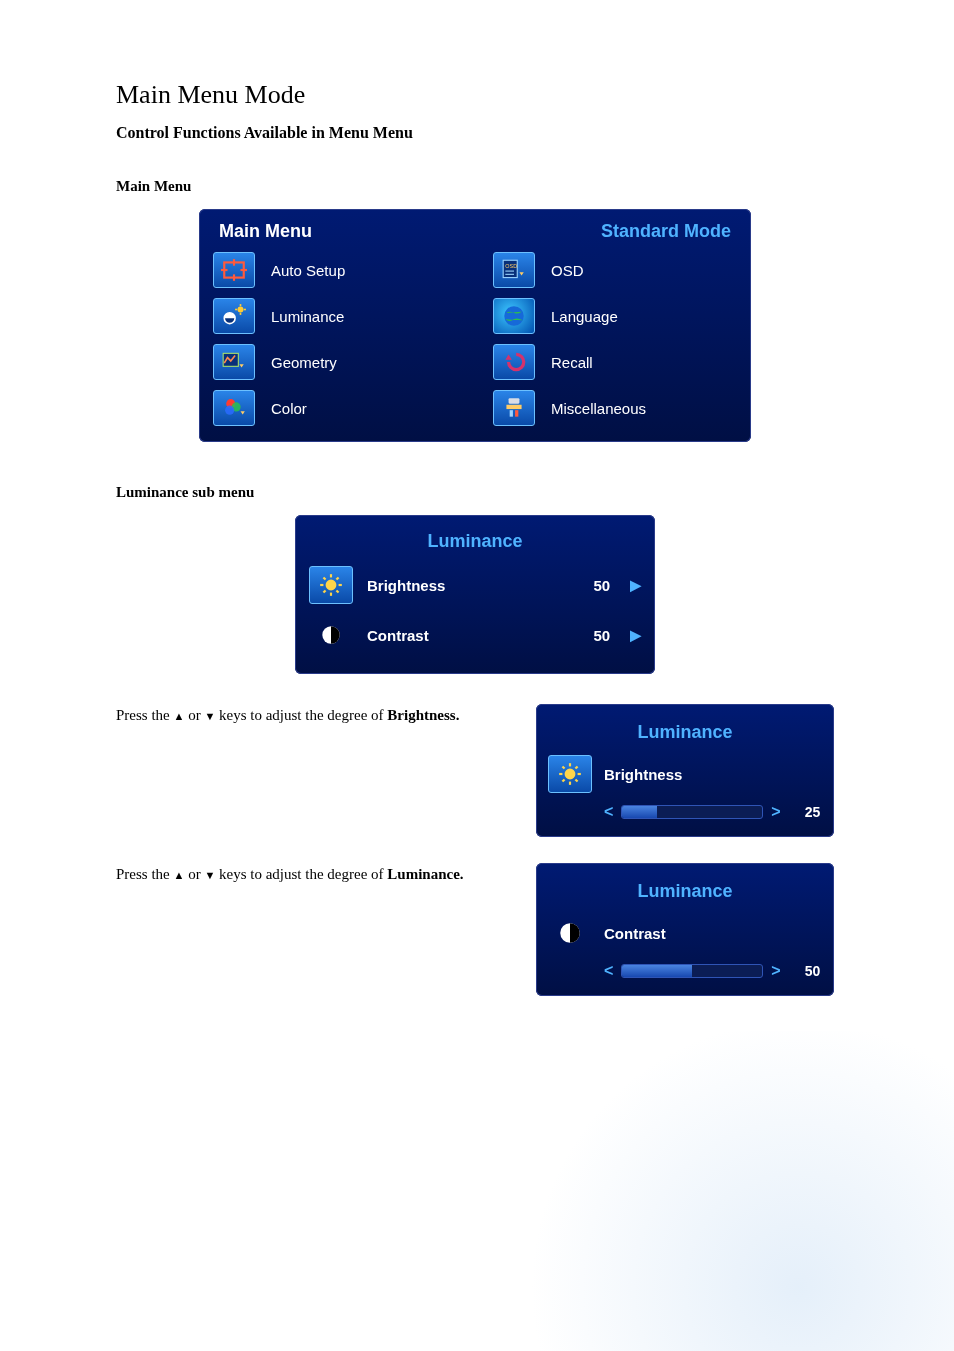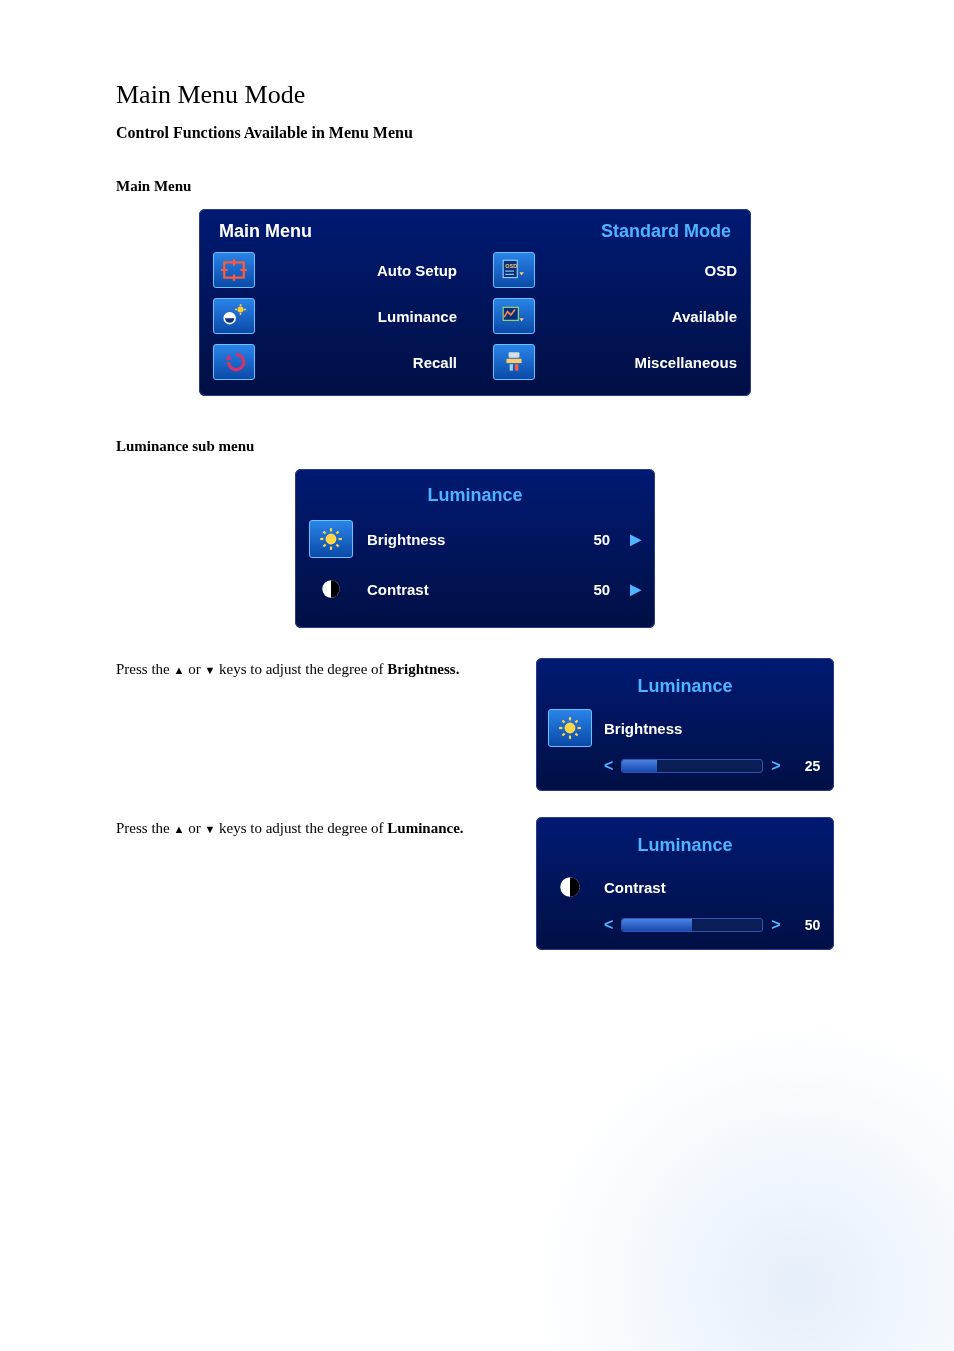--- a/index.html
+++ b/index.html
@@ -66,23 +66,22 @@
   .mm-grid{
     display:grid;
     grid-template-columns:1fr 1fr;
     column-gap:36px;
     row-gap:10px;
   }
   .mm-item{
     display:flex;
     align-items:center;
     gap:16px;
-    font-weight:700;
+    font-weight:400;
     font-size:15px;
-    justify-content:space-between;
   }
   .mm-icon{
     width:40px;height:34px;
     background:linear-gradient(#2a84e8,#0a4aa8);
     border:1px solid #6cc0ff;
     border-radius:3px;
     display:flex;align-items:center;justify-content:center;
     position:relative;
     flex:0 0 40px;
   }
@@ -234,41 +233,62 @@
                 <circle cx="18" cy="6" r="2" fill="#ffcc33"></circle>
                 <line x1="18" y1="1" x2="18" y2="3"></line>
                 <line x1="18" y1="9" x2="18" y2="11"></line>
                 <line x1="13" y1="6" x2="15" y2="6"></line>
                 <line x1="21" y1="6" x2="23" y2="6"></line>
               </g>
             </svg>
         </span>
         <span>Luminance</span>
       </div>
+      <div class="mm-item">
+        <span class="mm-icon" style="background:radial-gradient(circle at 40% 40%,#3cc6ff,#0050b0);">
+          <svg viewBox="0 0 24 24">
+              <circle cx="12" cy="12" r="9" fill="#1669d8"></circle>
+              <path d="M5 9 q3 -2 7 0 q3 2 7 -1" fill="#2bbf4e"></path>
+              <path d="M4 15 q4 3 8 0 q3 -2 8 1" fill="#2bbf4e"></path>
+            </svg>
+        </span>
+        <span>Language</span>
+      </div>
 
       <div class="mm-item">
         <span class="mm-icon">
           <svg viewBox="0 0 24 24">
               <rect x="2" y="4" width="14" height="12" fill="#08307a" stroke="#a7e06a"></rect>
               <polyline points="3,13 6,8 9,11 13,6" fill="none" stroke="#ff884d" stroke-width="1.5"></polyline>
               <path d="M17 14 l4 0 l-2 3 z" fill="#ffcc66"></path>
             </svg>
         </span>
-        <span>Available</span>
+        <span>Geometry</span>
       </div>
       <div class="mm-item">
         <span class="mm-icon">
           <svg viewBox="0 0 24 24">
               <path d="M14 5 a7 7 0 1 1 -7 7" fill="none" stroke="#d4326c" stroke-width="3"></path>
               <polygon points="4,10 10,10 7,5" fill="#d4326c"></polygon>
             </svg>
         </span>
         <span>Recall</span>
       </div>
 
+      <div class="mm-item">
+        <span class="mm-icon">
+          <svg viewBox="0 0 24 24">
+              <circle cx="9" cy="8" r="4.2" fill="#ff3b30"></circle>
+              <circle cx="14" cy="11" r="4.2" fill="#2bbf4e" opacity="0.85"></circle>
+              <circle cx="8" cy="14" r="4.2" fill="#2a6bff" opacity="0.85"></circle>
+              <path d="M18 15 l4 0 l-2 3 z" fill="#ffcc66"></path>
+            </svg>
+        </span>
+        <span>Color</span>
+      </div>
       <div class="mm-item">
         <span class="mm-icon">
           <svg viewBox="0 0 24 24">
               <rect x="7" y="3" width="10" height="5" rx="1" fill="#d9dde6"></rect>
               <rect x="5" y="9" width="14" height="4" fill="#ffcc66"></rect>
               <rect x="8" y="14" width="3" height="6" fill="#9cd4ff"></rect>
               <rect x="13" y="14" width="3" height="6" fill="#ff5a3c"></rect>
             </svg>
         </span>
         <span>Miscellaneous</span>

